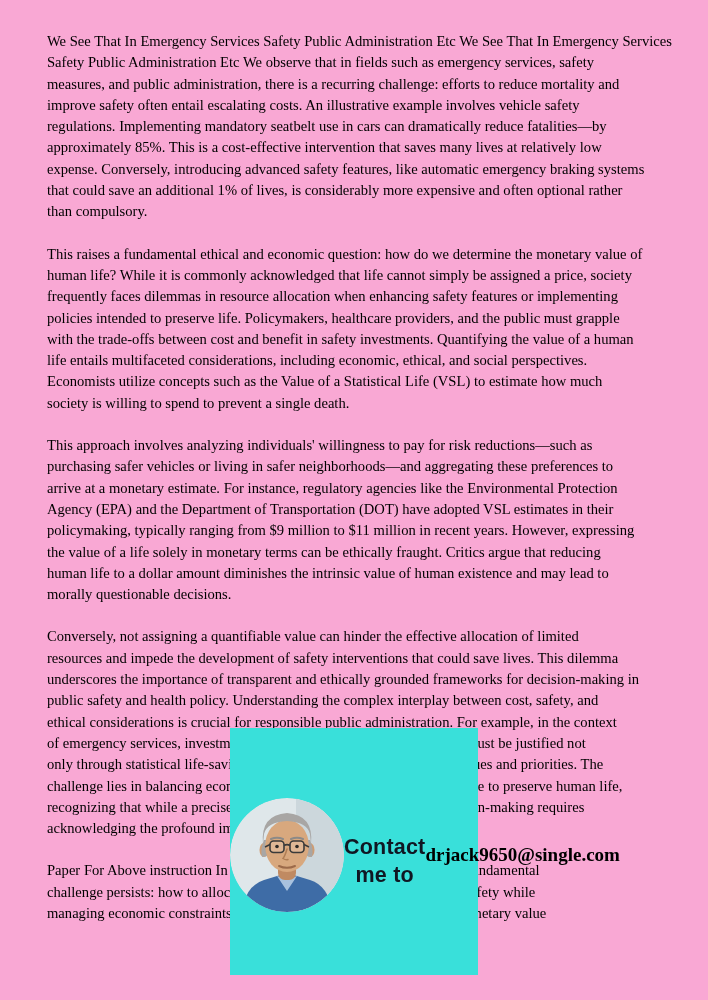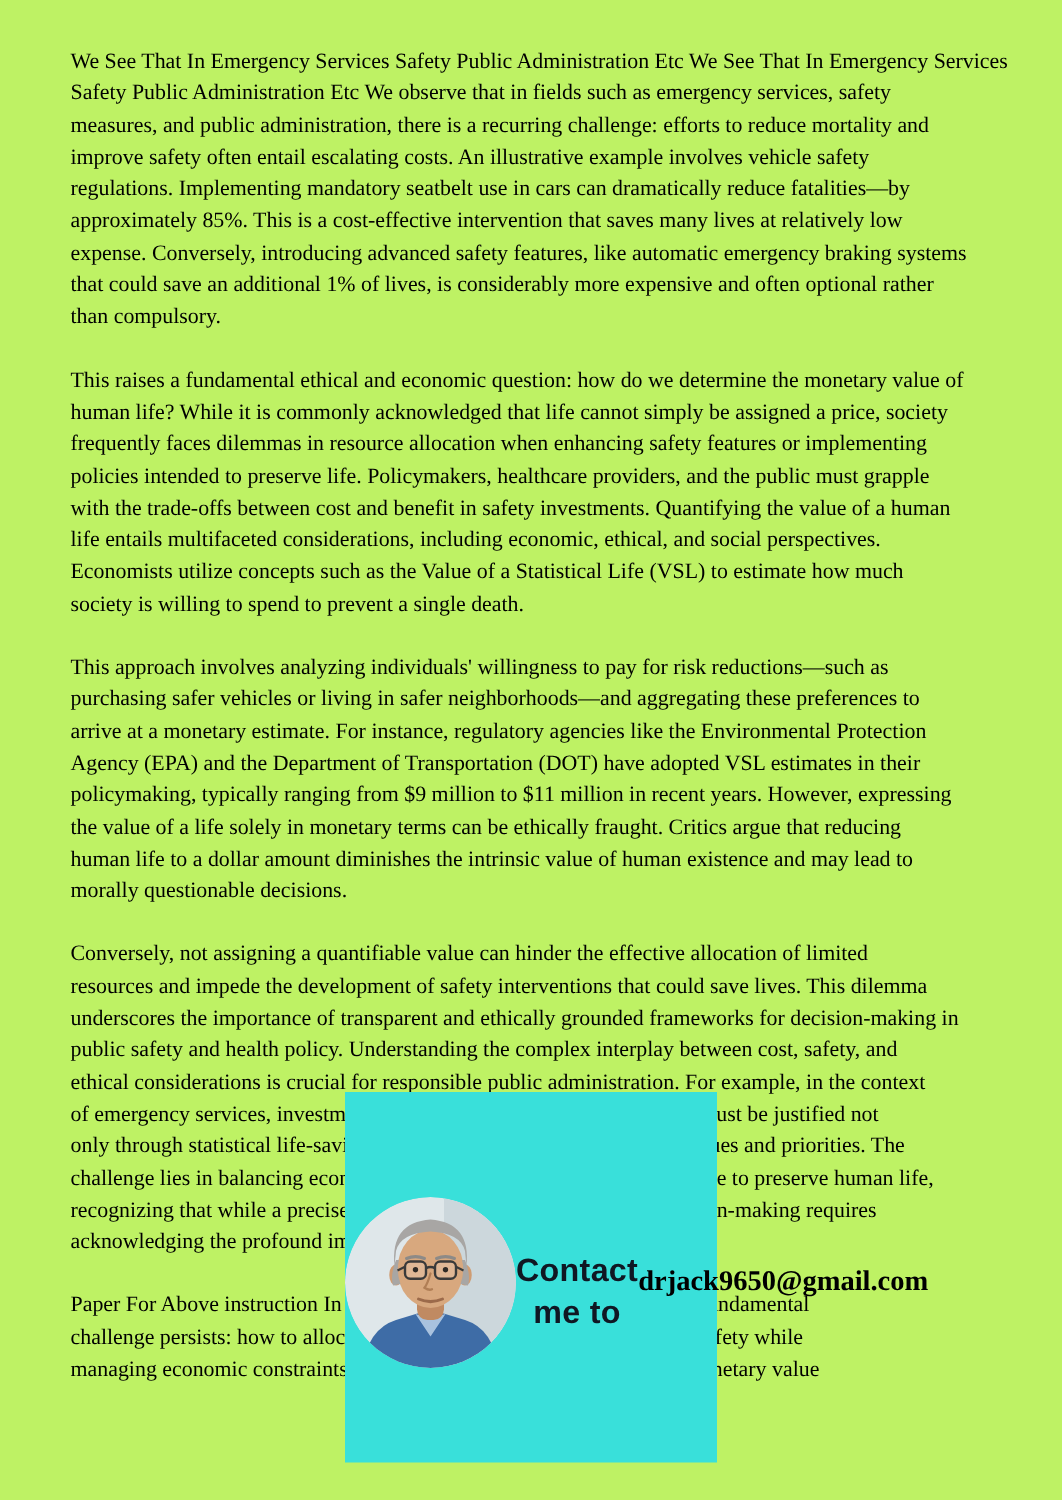--- a/index.html
+++ b/index.html
@@ -2,21 +2,21 @@
 <html><head>
 <meta charset="utf-8">
 <style>
   * { margin: 0; padding: 0; box-sizing: border-box; }
   html, body { background: #ffffff; }
   .page {
     position: relative;
     width: 708px;
     height: 1000px;
     margin: 0 auto;
-    background: #bef264;
+    background: #f9a8d4;
     color: #000000;
     font-family: "Liberation Serif", "DejaVu Serif", serif;
     overflow: hidden;
     padding-left: 10px;
   }
   .content {
     position: absolute;
     left: 47px;
     top: 31px;
     width: 622px;
@@ -149,15 +149,15 @@
 
           <path d="M57,51 Q55,58 53,60.5 Q56,62.5 58,61.5" stroke="#b07e55" stroke-width="1.5" fill="none" stroke-linecap="round"></path>
 
           <path d="M49,68 Q57,71.5 65,68" stroke="#9c6a4a" stroke-width="2" fill="none" stroke-linecap="round"></path>
         </g>
       </svg>
     </div>
     <div class="heading" style="color: rgb(16, 23, 35);">
       <div>Contact me to</div>
     </div>
-    <div class="email">drjack9650@gmail.com</div>
+    <div class="email">drjack9650@single.com</div>
   </div>
 </div>
 
 </body></html>

